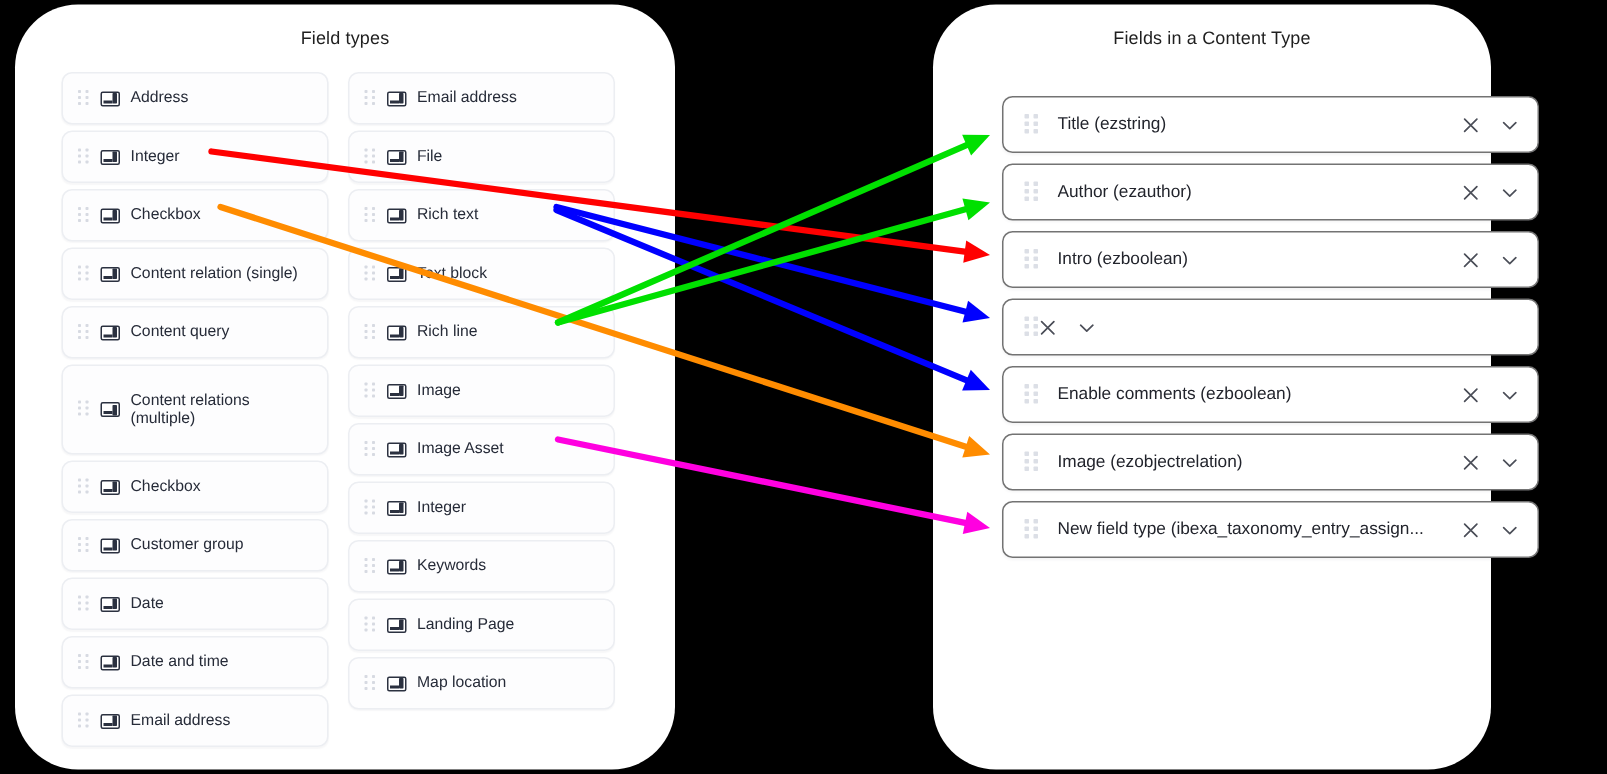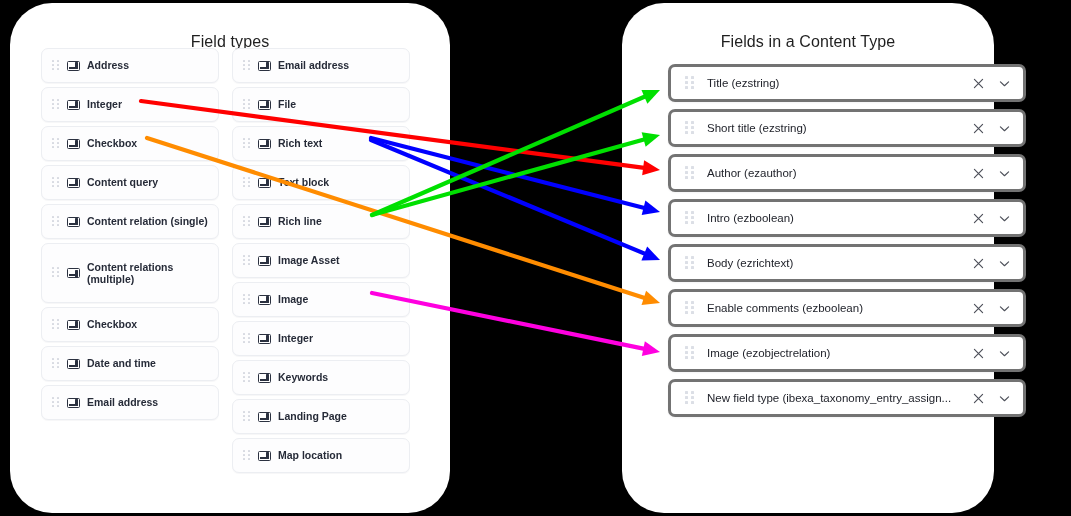--- a/index.html
+++ b/index.html
@@ -16,25 +16,24 @@
     position: absolute;
     background: #ffffff;
     border-radius: 42px;
   }
   #left-panel  { left: 10px;  top: 3px; width: 440px; height: 510px; }
   #right-panel { left: 622px; top: 3px; width: 372px; height: 510px; }
 
   .panel-title {
     position: absolute; left: 0; right: 0; top: 15px;
     text-align: center;
-    font-size: 16px;
+    font-size: 12px;
     color: #1f1f1f;
     font-weight: 400;
     letter-spacing: .1px;
-    margin-top: 15px;
   }
 
   
   .col {
     position: absolute;
     top: 45px;
     width: 178px;
     display: flex;
     flex-direction: column;
     gap: 4px;
@@ -50,21 +49,21 @@
     border-radius: 7px;
     display: flex;
     align-items: center;
     padding-left: 10px;
     box-shadow: 0 1px 1px rgba(30,35,60,.035);
   }
   .ft-card.tall { height: 60px; }
 
   .ft-label {
     font-size: 10.5px;
-    font-weight: bold;
+    font-weight: normal;
     color: #262b38;
     line-height: 12.5px;
     margin-left: 7px;
     white-space: pre-line;
   }
 
   
   .grip {
     width: 7px; height: 12px;
     display: grid;
@@ -107,21 +106,21 @@
     left: 46px; top: 61px;
     width: 358px;
     display: flex;
     flex-direction: column;
     gap: 7px;
   }
   .ct-row {
     position: relative;
     height: 38px;
     background: #ffffff;
-    border: 3px solid #737373;
+    border: 1px solid #737373;
     border-radius: 7px;
     display: flex;
     align-items: center;
     padding: 0 12px 0 14px;
     box-shadow: 0 1px 2px rgba(30,35,60,.05);
   }
   .ct-label {
     font-size: 11.5px;
     color: #22242c;
     margin-left: 13px;
@@ -183,33 +182,33 @@
         <div class="ft-card">
           <span class="grip">
             <i></i>
             <i></i>
             <i></i>
             <i></i>
             <i></i>
             <i></i>
           </span>
           <span class="fticon"></span>
+          <span class="ft-label">Content relation (single)</span>
+        </div>
+        <div class="ft-card">
+          <span class="grip">
+            <i></i>
+            <i></i>
+            <i></i>
+            <i></i>
+            <i></i>
+            <i></i>
+          </span>
+          <span class="fticon"></span>
           <span class="ft-label">Content query</span>
-        </div>
-        <div class="ft-card">
-          <span class="grip">
-            <i></i>
-            <i></i>
-            <i></i>
-            <i></i>
-            <i></i>
-            <i></i>
-          </span>
-          <span class="fticon"></span>
-          <span class="ft-label">Content relation (single)</span>
         </div>
         <div class="ft-card tall">
           <span class="grip">
             <i></i>
             <i></i>
             <i></i>
             <i></i>
             <i></i>
             <i></i>
           </span>
@@ -232,20 +231,44 @@
         <div class="ft-card">
           <span class="grip">
             <i></i>
             <i></i>
             <i></i>
             <i></i>
             <i></i>
             <i></i>
           </span>
           <span class="fticon"></span>
+          <span class="ft-label">Customer group</span>
+        </div>
+        <div class="ft-card">
+          <span class="grip">
+            <i></i>
+            <i></i>
+            <i></i>
+            <i></i>
+            <i></i>
+            <i></i>
+          </span>
+          <span class="fticon"></span>
+          <span class="ft-label">Date</span>
+        </div>
+        <div class="ft-card">
+          <span class="grip">
+            <i></i>
+            <i></i>
+            <i></i>
+            <i></i>
+            <i></i>
+            <i></i>
+          </span>
+          <span class="fticon"></span>
           <span class="ft-label">Date and time</span>
         </div>
         <div class="ft-card">
           <span class="grip">
             <i></i>
             <i></i>
             <i></i>
             <i></i>
             <i></i>
             <i></i>
@@ -318,33 +341,33 @@
         <div class="ft-card">
           <span class="grip">
             <i></i>
             <i></i>
             <i></i>
             <i></i>
             <i></i>
             <i></i>
           </span>
           <span class="fticon"></span>
+          <span class="ft-label">Image</span>
+        </div>
+        <div class="ft-card">
+          <span class="grip">
+            <i></i>
+            <i></i>
+            <i></i>
+            <i></i>
+            <i></i>
+            <i></i>
+          </span>
+          <span class="fticon"></span>
           <span class="ft-label">Image Asset</span>
-        </div>
-        <div class="ft-card">
-          <span class="grip">
-            <i></i>
-            <i></i>
-            <i></i>
-            <i></i>
-            <i></i>
-            <i></i>
-          </span>
-          <span class="fticon"></span>
-          <span class="ft-label">Image</span>
         </div>
         <div class="ft-card">
           <span class="grip">
             <i></i>
             <i></i>
             <i></i>
             <i></i>
             <i></i>
             <i></i>
           </span>
@@ -418,21 +441,21 @@
         </div>
         <div class="ct-row">
           <span class="grip lg">
             <i></i>
             <i></i>
             <i></i>
             <i></i>
             <i></i>
             <i></i>
           </span>
-          <span class="ct-label">Short title (ezstring)</span>
+          <span class="ct-label">Author (ezauthor)</span>
           <span class="row-actions">
             <span class="ic">
               <svg viewBox="0 0 14 14" width="13" height="13">
                 <path d="M2.6 2.6 L11.4 11.4 M11.4 2.6 L2.6 11.4" stroke="#4c4f59" stroke-width="1.25" fill="none" stroke-linecap="round"></path>
               </svg>
             </span>
             <span class="ic">
               <svg viewBox="0 0 14 14" width="13" height="13">
                 <path d="M2.6 5.2 L7 9.4 L11.4 5.2" stroke="#4c4f59" stroke-width="1.25" fill="none" stroke-linecap="round" stroke-linejoin="round"></path>
               </svg>
@@ -441,21 +464,21 @@
         </div>
         <div class="ct-row">
           <span class="grip lg">
             <i></i>
             <i></i>
             <i></i>
             <i></i>
             <i></i>
             <i></i>
           </span>
-          <span class="ct-label">Author (ezauthor)</span>
+          <span class="ct-label">Intro (ezboolean)</span>
           <span class="row-actions">
             <span class="ic">
               <svg viewBox="0 0 14 14" width="13" height="13">
                 <path d="M2.6 2.6 L11.4 11.4 M11.4 2.6 L2.6 11.4" stroke="#4c4f59" stroke-width="1.25" fill="none" stroke-linecap="round"></path>
               </svg>
             </span>
             <span class="ic">
               <svg viewBox="0 0 14 14" width="13" height="13">
                 <path d="M2.6 5.2 L7 9.4 L11.4 5.2" stroke="#4c4f59" stroke-width="1.25" fill="none" stroke-linecap="round" stroke-linejoin="round"></path>
               </svg>
@@ -464,44 +487,20 @@
         </div>
         <div class="ct-row">
           <span class="grip lg">
             <i></i>
             <i></i>
             <i></i>
             <i></i>
             <i></i>
             <i></i>
           </span>
-          <span class="ct-label">Intro (ezboolean)</span>
-          <span class="row-actions">
-            <span class="ic">
-              <svg viewBox="0 0 14 14" width="13" height="13">
-                <path d="M2.6 2.6 L11.4 11.4 M11.4 2.6 L2.6 11.4" stroke="#4c4f59" stroke-width="1.25" fill="none" stroke-linecap="round"></path>
-              </svg>
-            </span>
-            <span class="ic">
-              <svg viewBox="0 0 14 14" width="13" height="13">
-                <path d="M2.6 5.2 L7 9.4 L11.4 5.2" stroke="#4c4f59" stroke-width="1.25" fill="none" stroke-linecap="round" stroke-linejoin="round"></path>
-              </svg>
-            </span>
-          </span>
-        </div>
-        <div class="ct-row">
-          <span class="grip lg">
-            <i></i>
-            <i></i>
-            <i></i>
-            <i></i>
-            <i></i>
-            <i></i>
-          </span>
-          <span class="ct-label">Body (ezrichtext)</span>
           <span class="row-actions">
             <span class="ic">
               <svg viewBox="0 0 14 14" width="13" height="13">
                 <path d="M2.6 2.6 L11.4 11.4 M11.4 2.6 L2.6 11.4" stroke="#4c4f59" stroke-width="1.25" fill="none" stroke-linecap="round"></path>
               </svg>
             </span>
             <span class="ic">
               <svg viewBox="0 0 14 14" width="13" height="13">
                 <path d="M2.6 5.2 L7 9.4 L11.4 5.2" stroke="#4c4f59" stroke-width="1.25" fill="none" stroke-linecap="round" stroke-linejoin="round"></path>
               </svg>

